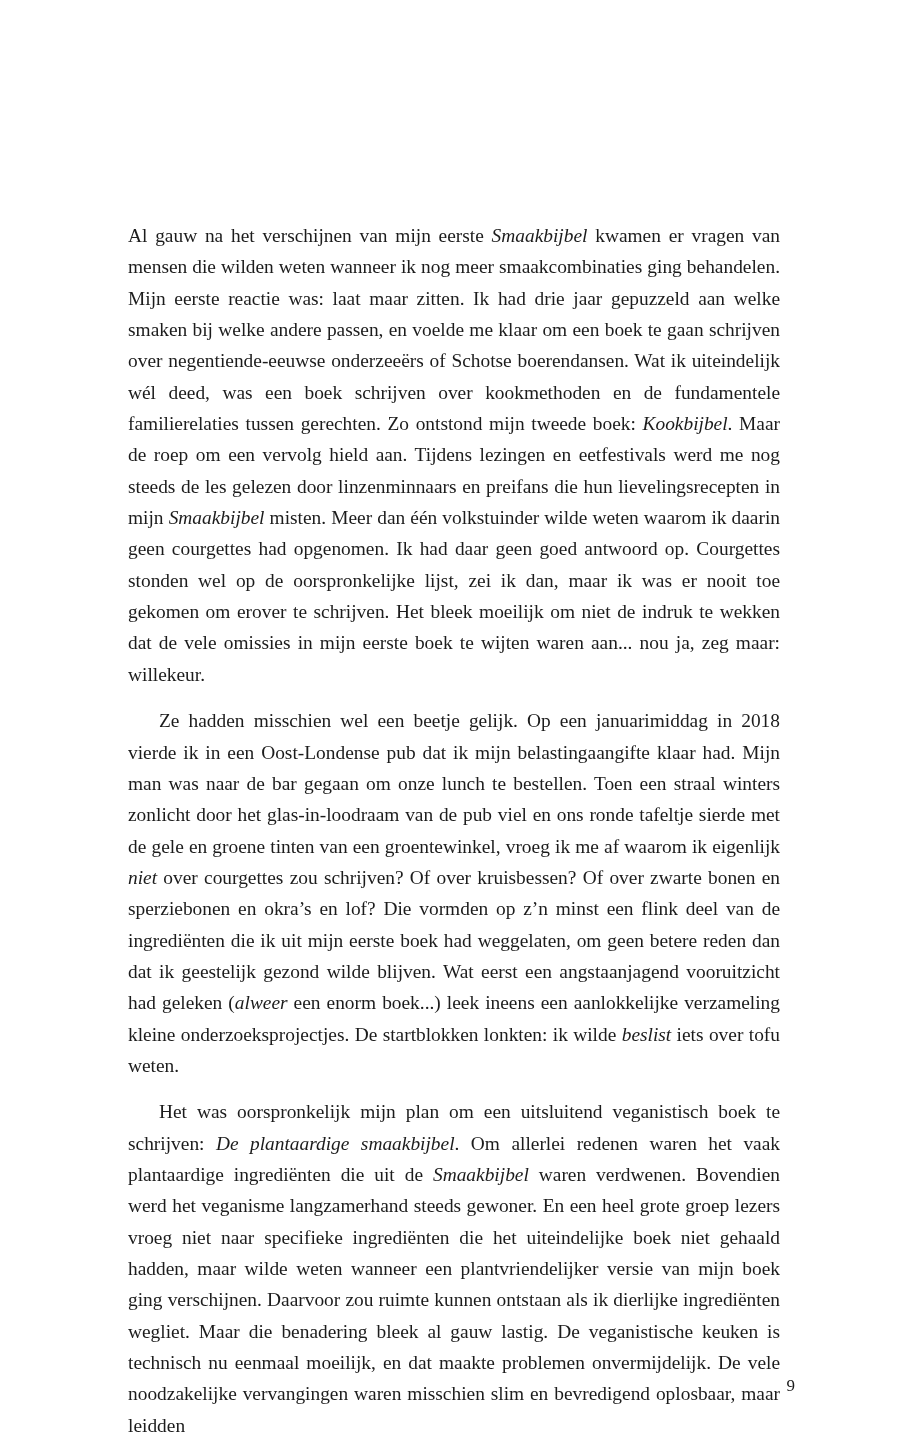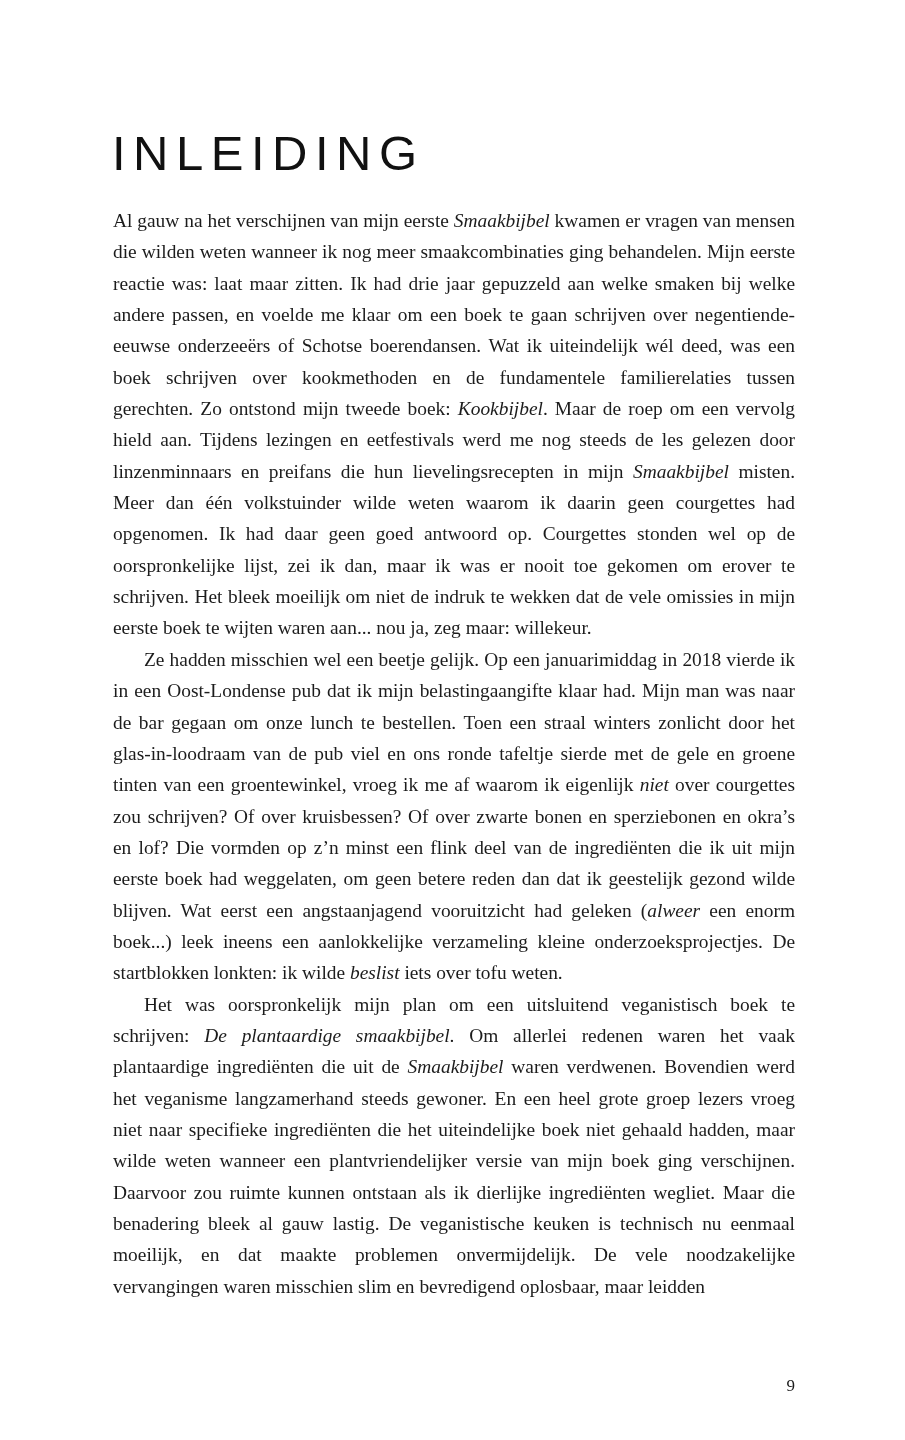--- a/index.html
+++ b/index.html
@@ -40,21 +40,21 @@
     width: 682px;
     font-family: "Liberation Serif", serif;
     font-size: 19.4px;
     line-height: 31.35px;
     text-align: justify;
     text-justify: inter-word;
     color: #1c1c1c;
     hyphens: manual;
   }
   .body-text p {
-    margin: 0;
+    margin: 15px;
   }
   .body-text p + p {
     text-indent: 31px;
   }
   .body-text i, .body-text em {
     font-style: italic;
   }
   .page-number {
     position: absolute;
     right: 110px;
@@ -62,21 +62,20 @@
     font-family: "Liberation Serif", serif;
     font-size: 17px;
     color: #1c1c1c;
   }
 </style>
 </head>
 <body>
 
 <div class="page">
 
-  <h1 class="chapter-title">INLEIDING</h1>
 
   <div class="body-text">
     <p>Al gauw na het verschijnen van mijn eerste <i>Smaakbijbel</i> kwamen er vragen van mensen die wilden weten wanneer ik nog meer smaakcombinaties ging behandelen. Mijn eerste reactie was: laat maar zitten. Ik had drie jaar gepuzzeld aan welke smaken bij welke andere passen, en voelde me klaar om een boek te gaan schrijven over negentiende-eeuwse onderzeeërs of Schotse boerendansen. Wat ik uiteindelijk wél deed, was een boek schrijven over kookmethoden en de fundamentele familierelaties tussen gerechten. Zo ontstond mijn tweede boek: <i>Kookbijbel</i>. Maar de roep om een vervolg hield aan. Tijdens lezingen en eetfestivals werd me nog steeds de les gelezen door linzenminnaars en preifans die hun lievelingsrecepten in mijn <i>Smaakbijbel</i> misten. Meer dan één volkstuinder wilde weten waarom ik daarin geen courgettes had opgenomen. Ik had daar geen goed antwoord op. Courgettes stonden wel op de oorspronkelijke lijst, zei ik dan, maar ik was er nooit toe gekomen om erover te schrijven. Het bleek moeilijk om niet de indruk te wekken dat de vele omissies in mijn eerste boek te wijten waren aan... nou ja, zeg maar: willekeur.</p>
     <p>Ze hadden misschien wel een beetje gelijk. Op een januarimiddag in 2018 vierde ik in een Oost-Londense pub dat ik mijn belastingaangifte klaar had. Mijn man was naar de bar gegaan om onze lunch te bestellen. Toen een straal winters zonlicht door het glas-in-loodraam van de pub viel en ons ronde tafeltje sierde met de gele en groene tinten van een groentewinkel, vroeg ik me af waarom ik eigenlijk <i>niet</i> over courgettes zou schrijven? Of over kruisbessen? Of over zwarte bonen en sperziebonen en okra’s en lof? Die vormden op z’n minst een flink deel van de ingrediënten die ik uit mijn eerste boek had weggelaten, om geen betere reden dan dat ik geestelijk gezond wilde blijven. Wat eerst een angstaanjagend vooruitzicht had geleken (<i>alweer</i> een enorm boek...) leek ineens een aanlokkelijke verzameling kleine onderzoeksprojectjes. De startblokken lonkten: ik wilde <i>beslist</i> iets over tofu weten.</p>
     <p>Het was oorspronkelijk mijn plan om een uitsluitend veganistisch boek te schrijven: <i>De plantaardige smaakbijbel</i>. Om allerlei redenen waren het vaak plantaardige ingrediënten die uit de <i>Smaakbijbel</i> waren verdwenen. Bovendien werd het veganisme langzamerhand steeds gewoner. En een heel grote groep lezers vroeg niet naar specifieke ingrediënten die het uiteindelijke boek niet gehaald hadden, maar wilde weten wanneer een plantvriendelijker versie van mijn boek ging verschijnen. Daarvoor zou ruimte kunnen ontstaan als ik dierlijke ingrediënten wegliet. Maar die benadering bleek al gauw lastig. De veganistische keuken is technisch nu eenmaal moeilijk, en dat maakte problemen onvermijdelijk. De vele noodzakelijke vervangingen waren misschien slim en bevredigend oplosbaar, maar leidden</p>
   </div>
 
   <div class="page-number">9</div>
 
 </div>

